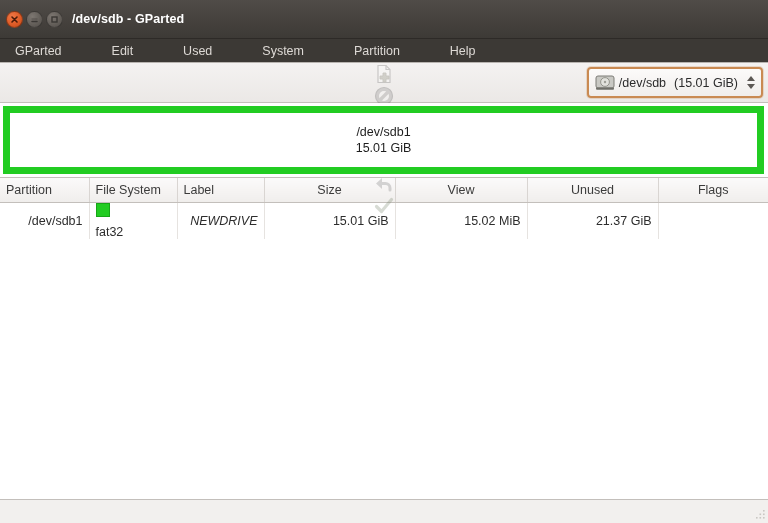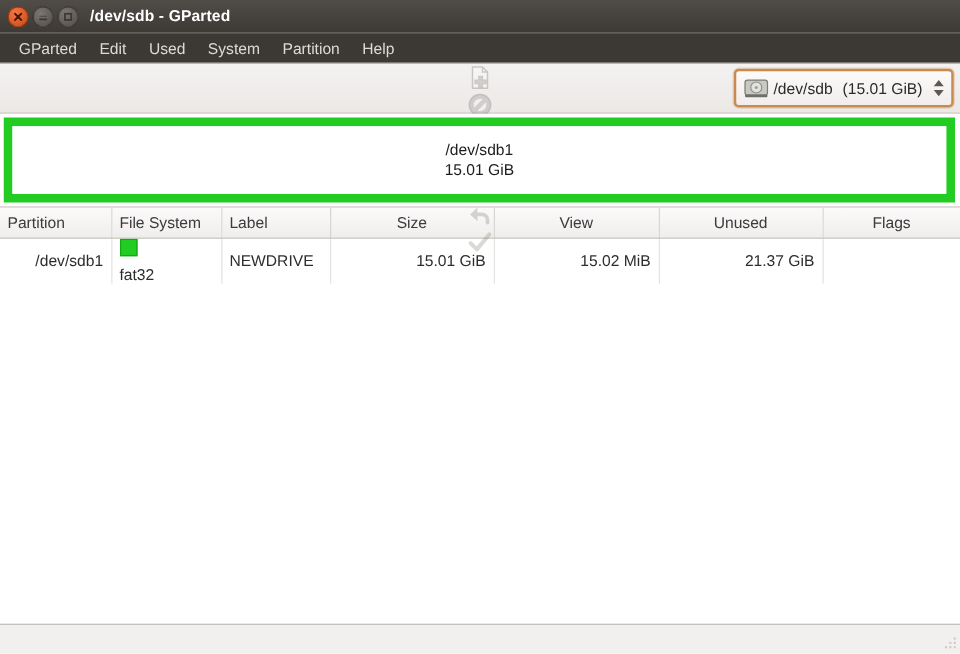--- a/index.html
+++ b/index.html
@@ -16,21 +16,21 @@
     width: 768px;
     height: 523px;
     overflow: hidden;
     background: #f6f5f4;
     display: flex;
     flex-direction: column;
   }
 
   
   .titlebar {
-    height: 27px;
+    height: 39px;
     min-height: 27px;
     background: linear-gradient(to bottom, #504c48 0%, #46423e 50%, #3d3a36 100%);
     display: flex;
     align-items: center;
     padding: 0 6px;
     box-sizing: border-box;
     border-bottom: 1px solid #2d2a27;
   }
   .wbtns {
     display: flex;
@@ -67,20 +67,21 @@
   
   .menubar {
     height: 24px;
     min-height: 24px;
     background: #3c3935;
     display: flex;
     align-items: center;
     padding-left: 6px;
     box-sizing: border-box;
     border-bottom: 1px solid #b8b4b0;
+    gap: 32px;
   }
   .menuitem {
     color: #dedad6;
     font-size: 12.5px;
     padding: 0 9px;
     line-height: 24px;
     height: 24px;
     white-space: nowrap;
     cursor: default;
   }
@@ -233,21 +234,21 @@
     height: 22px;
     padding: 0 6px;
     box-sizing: border-box;
     background: #ffffff;
     border-right: 1px solid #e6e3e0;
     white-space: nowrap;
     overflow: hidden;
   }
   table.ptable tbody td:last-child { border-right: none; }
   td.ar { text-align: right; }
-  td.al { text-align: left; }
+  td.al { text-align: right; font-style: italic; }
   .fs-cell {
     display: flex;
     justify-content: flex-end;
     gap: 8px;
     height: 100%;
     flex-direction: column;
   }
   .fs-swatch {
     width: 14px;
     height: 14px;

